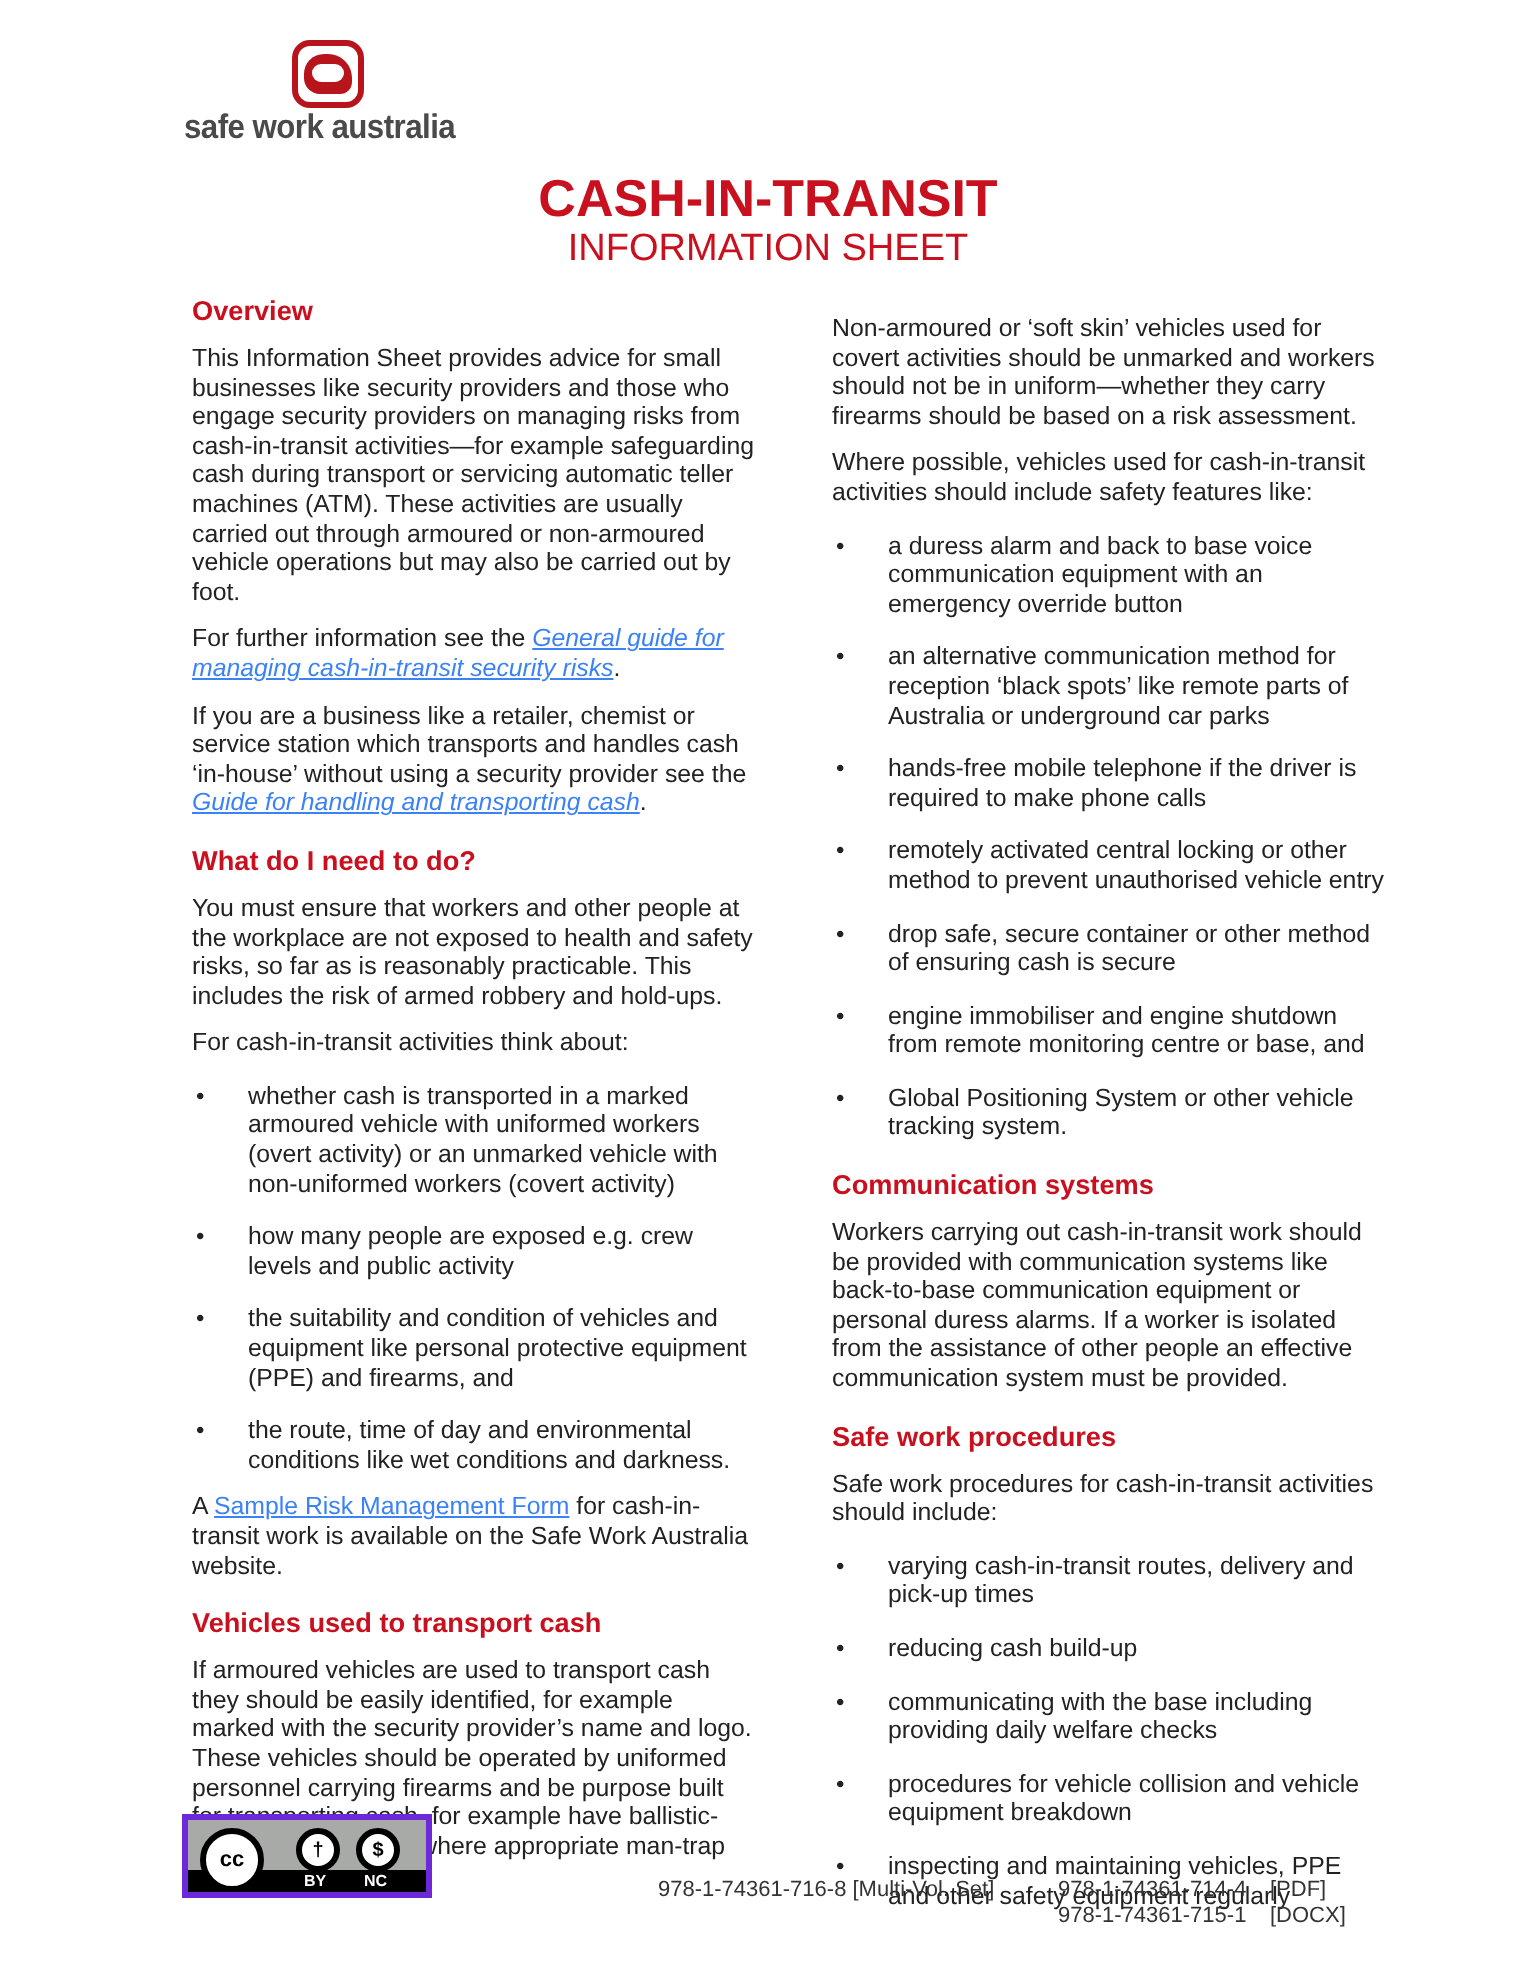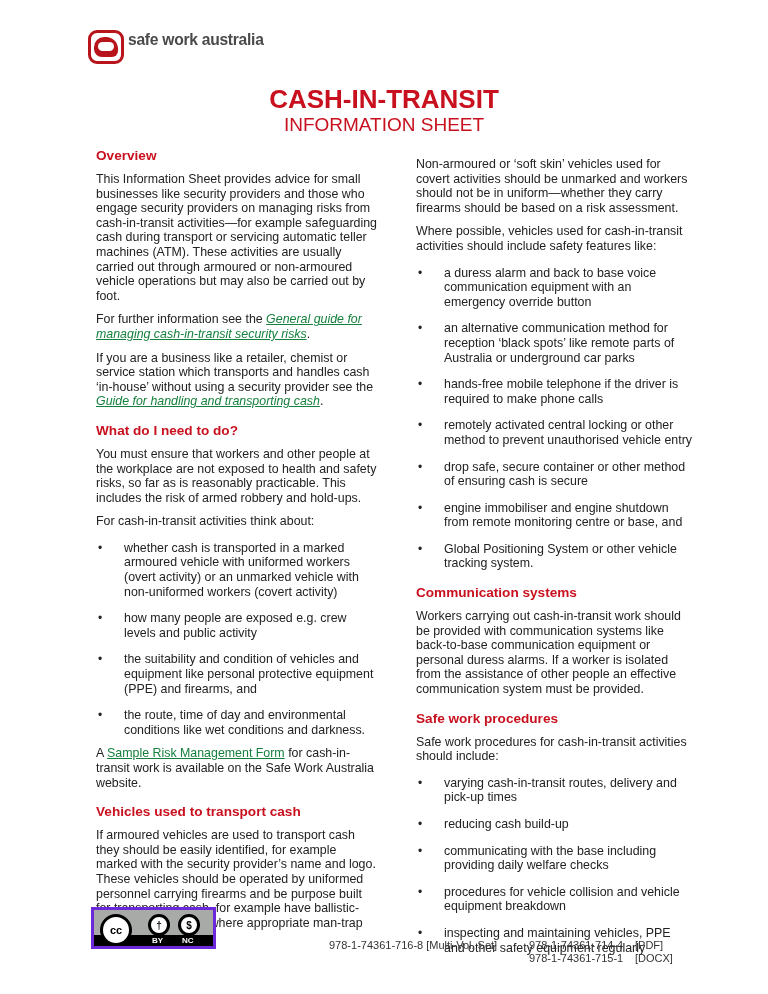--- a/index.html
+++ b/index.html
@@ -1,35 +1,35 @@
 <!DOCTYPE html>
 <html><head>
 <meta charset="utf-8">
 <style>
   html, body { margin: 0; padding: 0; background: #ffffff; }
   body { width: 768px; height: 994px; position: relative; overflow: hidden;
          font-family: "Liberation Sans", sans-serif; color: #222222; }
-  .logo { position: absolute; left: 88px; top: 30px; display: flex; align-items: flex-start; }
+  .logo { position: absolute; left: 88px; top: 20px; display: flex; align-items: center; flex-direction: column; }
   .logo-mark { width: 36px; height: 34px; border: 3px solid #b8141b; border-radius: 9px; box-sizing: border-box;
                background: #ffffff; position: relative; overflow: hidden; }
   .logo-mark .shape { position: absolute; left: 3px; top: 4px; width: 24px; height: 20px; background: #b8141b;
                border-radius: 10px 12px 6px 8px; }
   .logo-mark .hole { position: absolute; left: 7px; top: 9px; width: 16px; height: 9px; background: #fff; border-radius: 6px; }
   .logo-text { margin-left: 4px; font-weight: bold; font-size: 17px; color: #4a4a4a; letter-spacing: -0.3px;
                font-family: "Liberation Sans", sans-serif; transform: scaleX(0.92); transform-origin: left; }
   .title { position: absolute; left: 0; width: 768px; top: 84px; text-align: center; color: #c8101e;
            font-weight: bold; font-size: 26px; letter-spacing: 0px; }
   .subtitle { position: absolute; left: 0; width: 768px; top: 114px; text-align: center; color: #c8101e;
            font-size: 19px; }
   .col { position: absolute; top: 148px; font-size: 12.4px; line-height: 14.6px; }
   .col.left { left: 96px; width: 282px; }
   .col.right { left: 416px; width: 276px; top: 157px; }
   h2 { color: #c8101e; font-size: 13.6px; font-weight: bold; margin: 0 0 8px 0; line-height: 16px; }
   p { margin: 0 0 9px 0; }
-  a { color: #15803d; text-decoration: underline; }
+  a { color: #3b82f6; text-decoration: underline; }
   a.ital { font-style: italic; }
   ul { list-style: none; margin: 0 0 9px 0; padding: 0; }
   li { position: relative; padding-left: 28px; margin-bottom: 6px; margin-top: 12px; }
   li::before { content: "•"; position: absolute; left: 2px; top: 0; font-size: 12px; }
   .sec-gap { margin-top: 14px; }
   .cc { position: absolute; left: 91px; top: 907px; width: 125px; height: 42px; background: #a7aaa7;
         border: 3px solid #6d28d9; box-sizing: border-box; }
   .cc .bar { position: absolute; left: 0; right: 0; bottom: 0; height: 11px; background: #000; }
   .cc .circ { position: absolute; border-radius: 50%; background: #fff; border: 3px solid #000; box-sizing: border-box;
               display: flex; align-items: center; justify-content: center; font-weight: bold; color: #000; }

